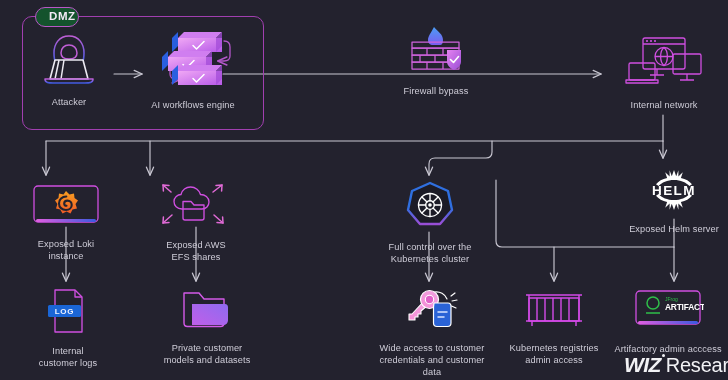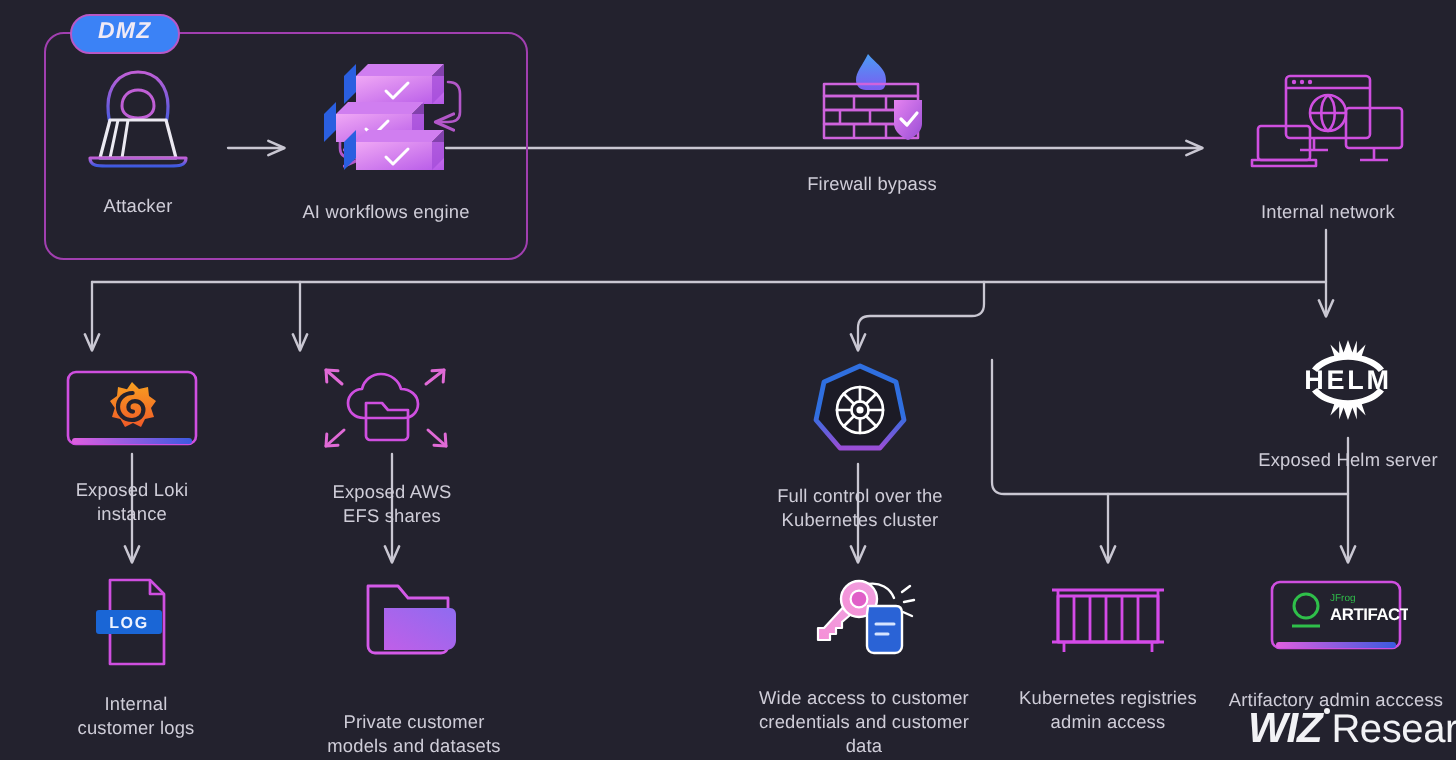--- a/index.html
+++ b/index.html
@@ -18,30 +18,29 @@
   .dmz-box{
     position:absolute;
     left:22px;top:16px;width:242px;height:114px;
     border:1.4px solid #a13fb0;
     border-radius:10px;
     box-sizing:border-box;
   }
   .dmz-tag{
     position:absolute;
     left:35px;top:7px;
-    background:#3b82f6;
+    background:#14532d;
     border:1.4px solid #b858c6;
     border-radius:11px;
-    padding:2px 13px 3px 13px;
+    padding:2px 2px 3px 13px;
     font-size:11.5px;
     font-weight:bold;
     letter-spacing:.6px;
     color:#f1eaf5;
     line-height:1.1;
-    font-style:italic;
   }
 
   
   .node{position:absolute;display:flex;flex-direction:column;align-items:center;}
   .node .cap{
     margin-top:7px;
     font-size:9.2px;
     line-height:12px;
     text-align:center;
     color:#cfcdd8;
@@ -55,21 +54,21 @@
   #n-engine     {left:145px;top:30px; width:96px;}
   #n-firewall   {left:392px;top:24px; width:88px;}
   #n-internal   {left:612px;top:32px; width:104px;}
 
   #n-loki       {left:26px; top:183px;width:80px;}
   #n-efs        {left:155px;top:182px;width:82px;}
   #n-k8s        {left:380px;top:180px;width:100px;}
   #n-helm       {left:622px;top:168px;width:104px;}
 
   #n-logs       {left:28px; top:288px;width:80px;}
-  #n-models     {left:152px;top:287px;width:110px;gap:12px;}
+  #n-models     {left:152px;top:287px;width:110px;}
   #n-creds      {left:373px;top:287px;width:118px;}
   #n-registries {left:504px;top:287px;width:100px;}
   #n-artifactory{left:608px;top:288px;width:120px;}
 
   
   .wiz{
     position:absolute;left:624px;top:353px;
     display:flex;align-items:baseline;
     color:#f2f2f5;
   }

